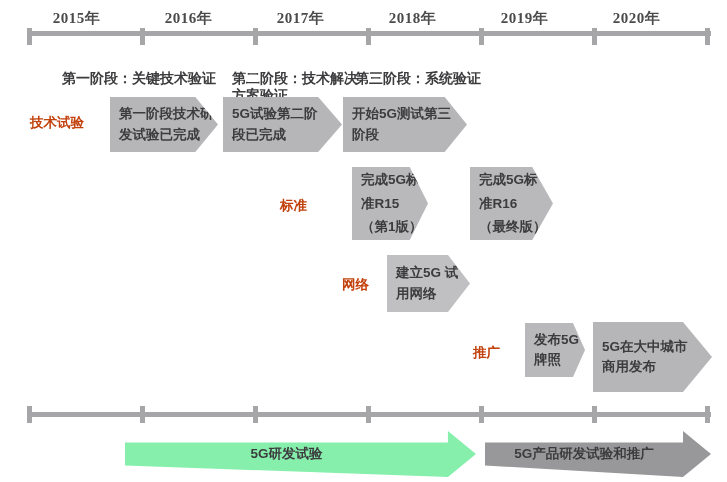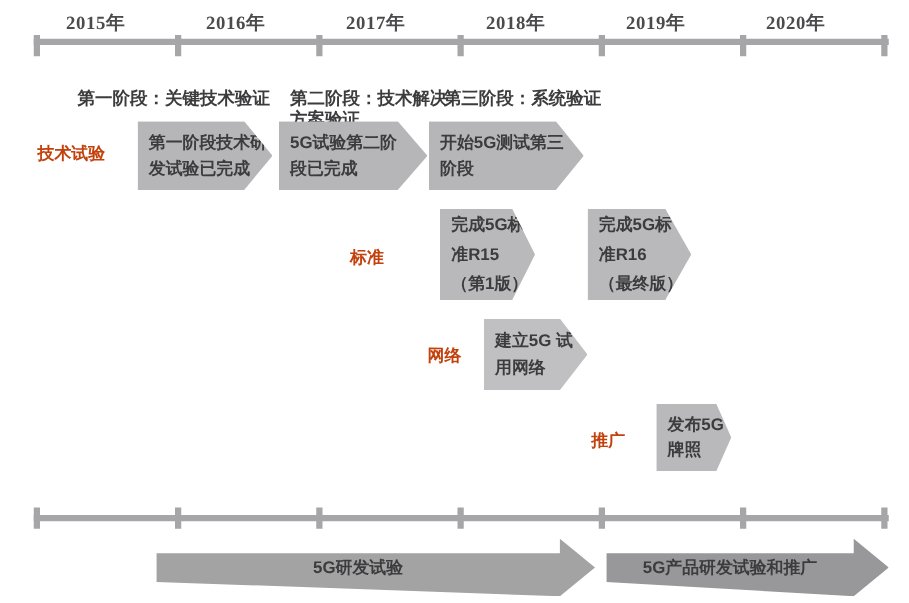--- a/index.html
+++ b/index.html
@@ -75,28 +75,30 @@
 准R16
 （最终版）</div>
 
   <div class="row-label" style="left:342px;top:276px">网络</div>
   <div class="chev" style="left:387px;top:255px;width:83px;height:57px;background:#c0c0c2;clip-path:polygon(0 0,73.5% 0,100% 50%,73.5% 100%,0 100%)">建立5G 试
 用网络</div>
 
   <div class="row-label" style="left:473px;top:344px">推广</div>
   <div class="chev" style="left:525px;top:323px;width:60px;height:54px;background:#b9b9bb;clip-path:polygon(0 0,80% 0,100% 50%,80% 100%,0 100%)">发布5G
 牌照</div>
+  <div class="chev" style="left:593px;top:322px;width:119px;height:70px;background:#b6b6b8;clip-path:polygon(0 0,75.6% 0,100% 50%,75.6% 100%,0 100%)">5G在大中城市
+商用发布</div>
 
   <div>
     <i class="axis-bar" style="top:412px"></i>
     <i class="tick" style="left:27px;top:406px"></i>
     <i class="tick" style="left:140px;top:406px"></i>
     <i class="tick" style="left:253px;top:406px"></i>
     <i class="tick" style="left:366px;top:406px"></i>
     <i class="tick" style="left:479px;top:406px"></i>
     <i class="tick" style="left:592px;top:406px"></i>
     <i class="tick" style="left:705px;top:406px"></i>
   </div>
 
-  <div class="block-arrow" style="left:125px;top:431px;width:351px;height:46px;background:#a3a3a3;padding-right:28px;clip-path:polygon(0 25%,92% 25%,92% 0,100% 50%,92% 100%,0 75%)">5G研发试验</div>
+  <div class="block-arrow" style="left:125px;top:431px;width:351px;height:46px;background:#86efac;padding-right:28px;clip-path:polygon(0 25%,92% 25%,92% 0,100% 50%,92% 100%,0 75%)">5G研发试验</div>
   <div class="block-arrow" style="left:485px;top:431px;width:226px;height:46px;background:#98989a;padding-right:28px;clip-path:polygon(0 25%,87.6% 25%,87.6% 0,100% 50%,87.6% 100%,0 75%)">5G产品研发试验和推广</div>
 
 </div>
 
 </body></html>

